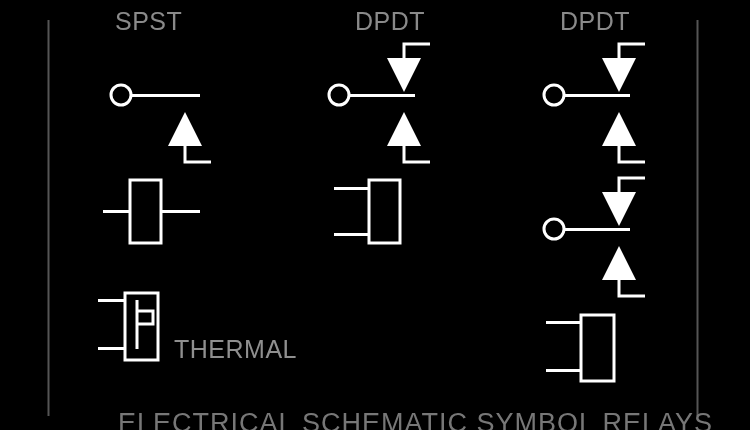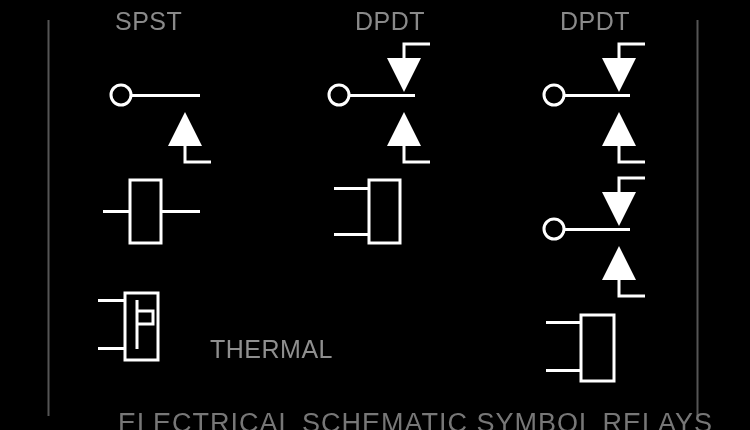--- a/index.html
+++ b/index.html
@@ -3,21 +3,21 @@
 <meta charset="utf-8">
 <style>
   html,body{margin:0;padding:0;background:#000;}
   body{width:750px;height:430px;overflow:hidden;
        font-family:"Liberation Sans",sans-serif;}
   #stage{position:relative;width:750px;height:430px;background:#000;}
   svg#art{position:absolute;left:0;top:0;width:750px;height:430px;display:block;}
   .lbl{position:absolute;color:#8a8a8a;font-weight:400;letter-spacing:.5px;
        white-space:nowrap;}
   .hdr{font-size:25px;}
-  .thermal-lbl{font-size:25px;color:#8f8f8f;margin-left:36px;}
+  .thermal-lbl{font-size:25px;color:#8f8f8f;}
   .caption{font-size:27px;color:#777;letter-spacing:1px;}
 </style>
 </head>
 <body>
 
 <div id="stage">
 
   <svg id="art" viewBox="0 0 750 430">
 
     <line x1="48.5" y1="20" x2="48.5" y2="416" stroke="#555" stroke-width="2"></line>

